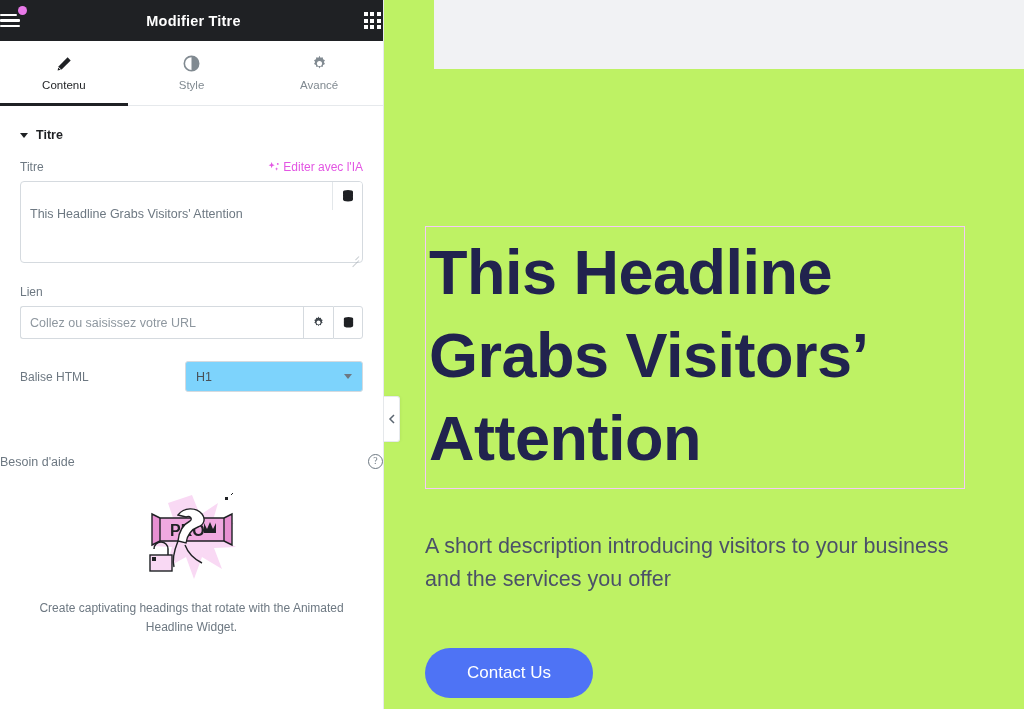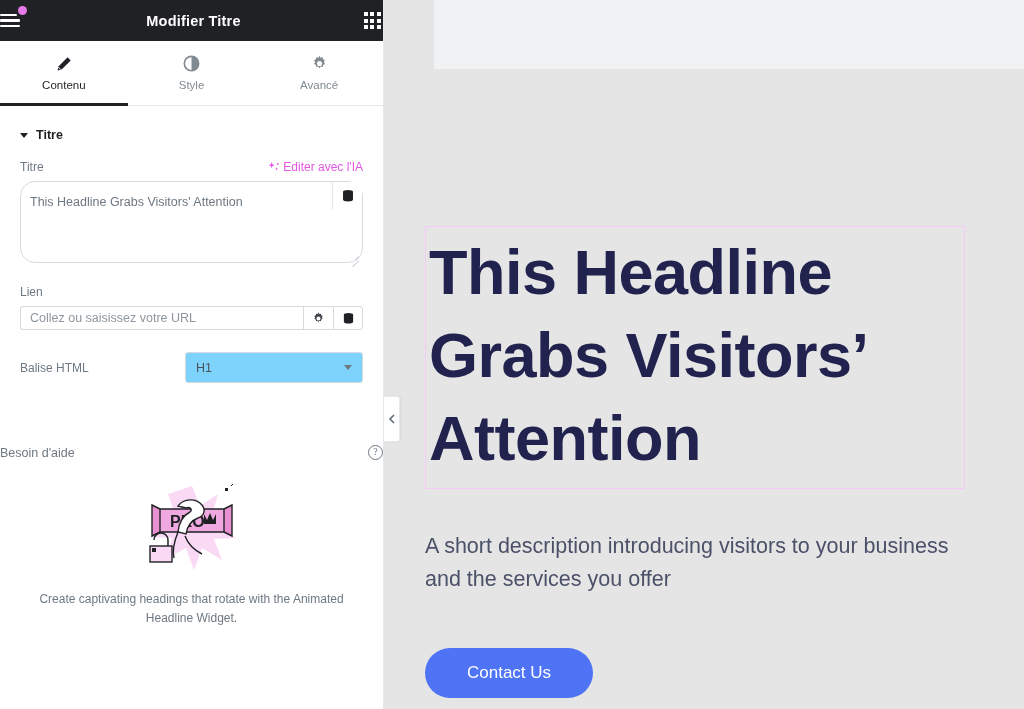--- a/index.html
+++ b/index.html
@@ -99,22 +99,22 @@
   .field-label { font-size: 12px; color: #6d7882; }
   .ai-link {
     display: inline-flex; align-items: center; gap: 3px;
     color: #e356e3; font-size: 12px; cursor: pointer; white-space: nowrap;
   }
   .ai-link svg { display: block; }
 
   .textarea-wrap { position: relative; }
   .textarea {
     width: 100%; height: 82px;
-    border: 1px solid #d5dadf; border-radius: 15px;
-    background: #fff; padding: 12px 40px 8px 9px;
+    border: 1px solid #d5dadf; border-radius: 4px;
+    background: #fff; padding: 24px 40px 8px 9px;
     font-size: 12.5px; color: #6d7882;
     font-family: "Liberation Sans", sans-serif;
     resize: none; outline: none; line-height: 1.4;
   }
   .res-grip {
     position: absolute; right: 4px; bottom: 4px; width: 10px; height: 10px;
     pointer-events: none; opacity: .55;
   }
   .res-grip i {
     position: absolute; right: 0; height: 1px; background: #9aa3ab;
@@ -124,21 +124,21 @@
   .res-grip i:nth-child(2) { bottom: 6px; width: 5px; }
 
   .dyn-btn {
     position: absolute; top: 1px; right: 1px;
     width: 30px; height: 28px;
     display: flex; align-items: center; justify-content: center;
     border-left: 1px solid #e3e7ea; background: #fff;
     cursor: pointer; border-radius: 0 3px 0 0;
   }
 
-  .input-group { display: flex; height: 24px; }
+  .input-group { display: flex; height: 33px; }
   .text-input {
     flex: 1; border: 1px solid #d5dadf; border-right: none;
     border-radius: 3px 0 0 3px; padding: 0 9px;
     font-size: 12.5px; color: #495157;
     font-family: "Liberation Sans", sans-serif; outline: none;
     background: #fff;
   }
   .text-input::placeholder { color: #8e979f; }
   .ig-btn {
     width: 30px; border: 1px solid #d5dadf; border-right: none;
@@ -190,21 +190,21 @@
     border: 1px solid #e6e9ec; border-left: none;
     border-radius: 0 3px 3px 0;
     display: flex; align-items: center; justify-content: center;
     cursor: pointer; z-index: 5;
     box-shadow: 1px 0 3px rgba(0,0,0,.05);
   }
   .collapse-handle svg { display: block; }
 
   
   .canvas {
-    flex: 1 1 auto; height: 709px; background: #e5e5e5;
+    flex: 1 1 auto; height: 709px; background: #bef264;
     position: relative; overflow: hidden;
   }
   .top-band {
     position: absolute; left: 50px; top: 0; right: 0; height: 69px;
     background: #f1f2f4;
   }
   .hero { position: absolute; left: 41px; top: 226px; right: 0; }
   .heading-box {
     width: 540px;
     border: 1px solid #f5caf8;

